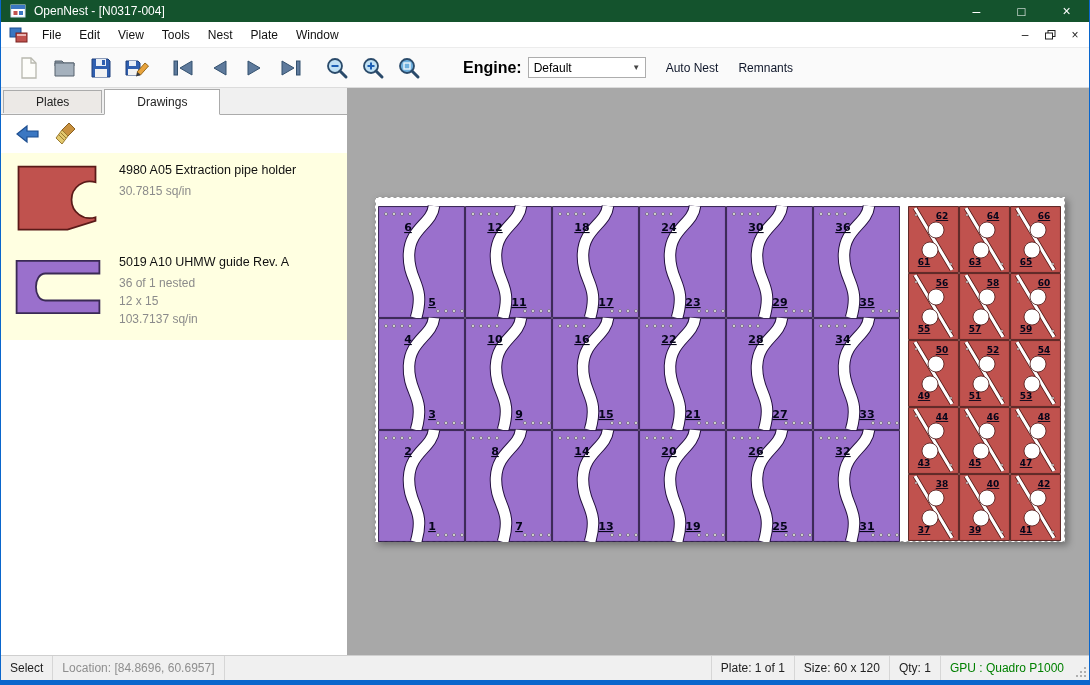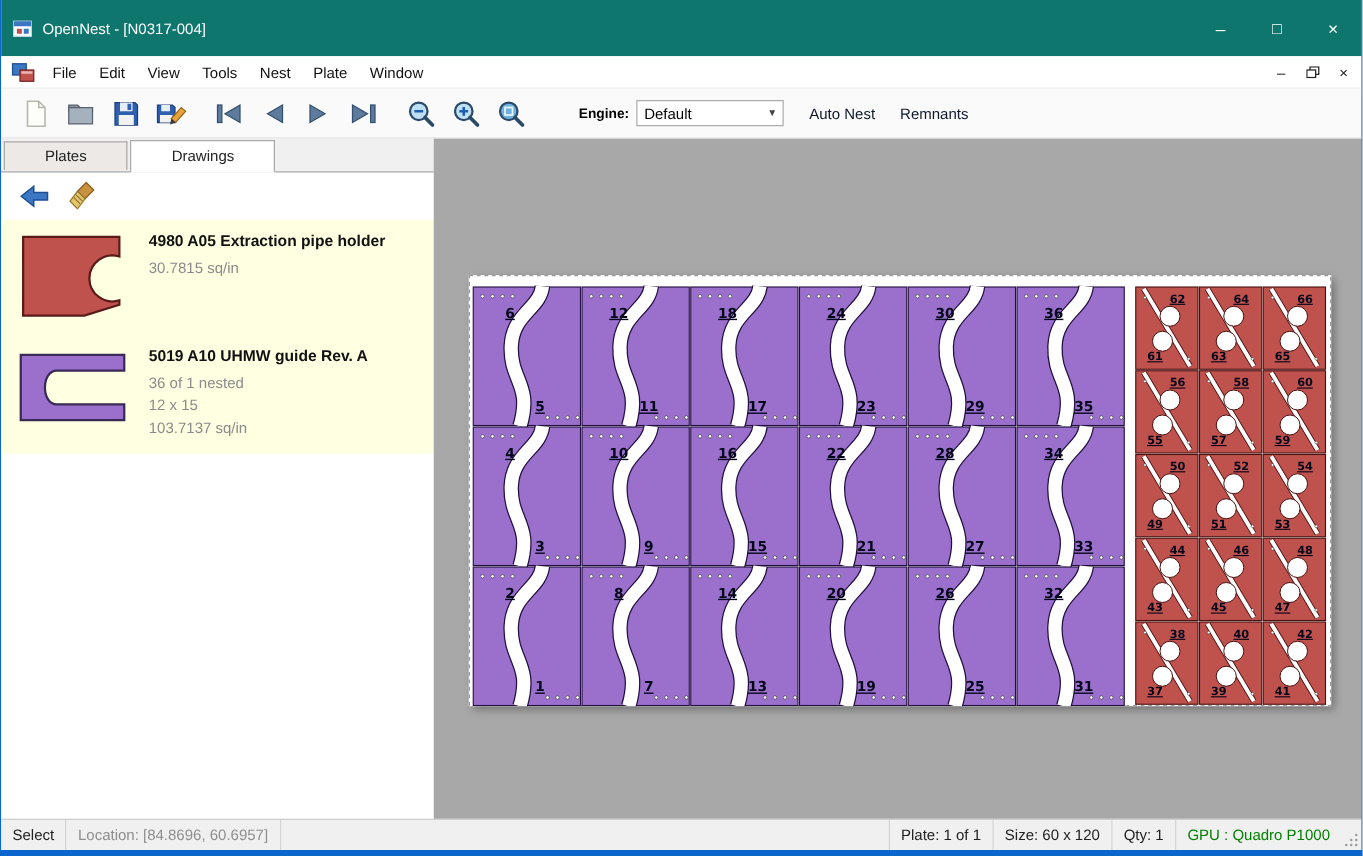--- a/index.html
+++ b/index.html
@@ -2,21 +2,21 @@
 <html><head>
 <meta charset="utf-8">
 <style>
   * { box-sizing: border-box; margin: 0; padding: 0; }
   html,body { width:1090px; height:685px; overflow:hidden; font-family:"Liberation Sans",sans-serif; }
   .window { width:1090px; height:685px; display:flex; flex-direction:column;
             border-left:1px solid #0a66cc; border-right:1px solid #0a66cc; border-bottom:5px solid #0a66cc;
             background:#fff; }
 
   
-  .titlebar { height:45px; background:#0f766e; display:flex; align-items:center; color:#fff; flex:0 0 auto; }
+  .titlebar { height:22px; background:#14532d; display:flex; align-items:center; color:#fff; flex:0 0 auto; }
   .titlebar .app-icon { width:16px; height:16px; margin:0 8px 0 9px; }
   .titlebar .title { font-size:12px; }
   .titlebar .spacer { flex:1; }
   .cap-btn { width:45px; height:30px; display:flex; align-items:center; justify-content:center;
              font-size:14px; color:#fff; cursor:default; }
   .cap-btn.max { font-size:13px; }
 
   
   .menubar { height:26px; background:#fff; display:flex; align-items:center; font-size:12px; color:#111;
              border-bottom:1px solid #ececec; flex:0 0 auto; }
@@ -24,21 +24,21 @@
   .menu-item { padding:0 9px; height:24px; display:flex; align-items:center; }
   .menubar .spacer { flex:1; }
   .mdi-btn { width:22px; height:20px; display:flex; align-items:center; justify-content:center;
              font-size:12px; color:#222; margin-right:3px; }
 
   
   .toolbar { height:40px; background:#fafafa; border-bottom:1px solid #dcdcdc; display:flex;
              align-items:center; padding:0 10px; flex:0 0 auto; }
   .tbtn { width:36px; height:32px; display:flex; align-items:center; justify-content:center; }
   .tsep { width:10px; }
-  .engine-label { font-size:11px; font-weight:bold; margin:0 6px 0 36px; }
+  .engine-label { font-size:16px; font-weight:bold; margin:0 6px 0 36px; }
   .combo { width:118px; height:21px; background:#fff; border:1px solid #adadad; display:flex;
            align-items:center; font-size:12px;gap:48px; }
   .combo .combo-text { flex:1; padding-left:5px; }
   .combo .combo-arrow { width:17px; height:100%; display:flex; align-items:center; justify-content:center;
                         font-size:8px; color:#444; }
   .tool-text-btn { font-size:12px; color:#0f172a; padding:0 10px; height:32px; display:flex; align-items:center; }
 
   
   .main { flex:1; display:flex; min-height:0; }
 
@@ -46,21 +46,21 @@
   .tabstrip { height:27px; background:#f0f0f0; display:flex; align-items:center; padding-left:2px;
               border-bottom:1px solid #ababab; flex:0 0 auto; }
   .tab { height:23px; padding:0 32px; display:flex; align-items:center; font-size:12px; color:#222;
          background:#ece9e6; border:1px solid #ababab; border-bottom:none; margin-right:2px; }
   .tab.active { background:#fff; height:26px; margin-bottom:-1px; border-bottom:1px solid #fff; }
   .side-toolbar { height:38px; display:flex; align-items:center; gap:8px; padding-left:12px; flex:0 0 auto; }
   .sbtn { width:30px; height:28px; display:flex; align-items:center; justify-content:center; }
   .ditem { display:flex; background:#ffffe1; padding:10px 8px 12px 12px; }
   .dthumb { width:96px; flex:0 0 auto; display:flex; align-items:flex-start; justify-content:flex-start; }
   .dtext { margin-left:10px; }
-  .dtitle { font-size:12.5px; font-weight:bold; color:#111; margin-bottom:5px; }
+  .dtitle { font-size:12.5px; font-weight:normal; color:#111; margin-bottom:5px; }
   .dmeta { font-size:12px; color:#8b8b8b; line-height:1.5; }
 
   .canvas { flex:1; background:#a8a8a8; position:relative; overflow:hidden; }
   #plate-svg { position:absolute; left:28px; top:109px; box-shadow:3px 3px 7px rgba(0,0,0,0.35); background:#fff; }
   #plate-svg text { font-family:"DejaVu Sans", sans-serif; }
 
   
   .statusbar { height:25px; background:#f0f0f0; border-top:1px solid #cfcfcf; display:flex;
                align-items:center; font-size:12px; color:#222; flex:0 0 auto; }
   .seg { padding:0 9px; height:100%; display:flex; align-items:center; border-right:1px solid #d6d6d6; }

